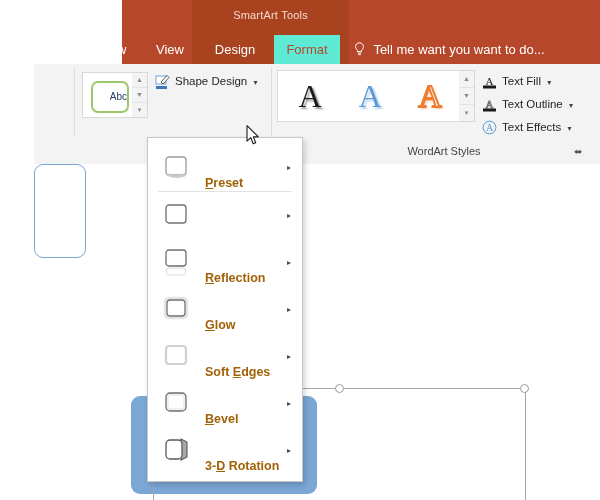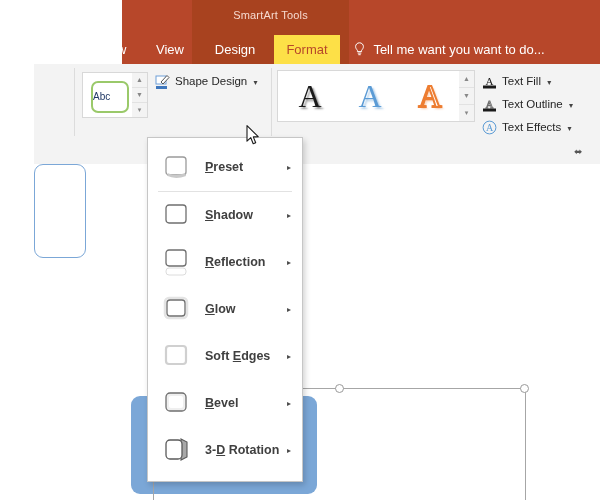--- a/index.html
+++ b/index.html
@@ -69,21 +69,21 @@
     position: absolute;
     top: 0;
     height: 29px;
     line-height: 29px;
     color: #ffffff;
     font-size: 13px;
     text-align: center;
     cursor: default;
   }
   .tab.active {
-    background: #fde047;
+    background: #5eead4;
     color: #b7472a;
   }
   #tab-review  { left: 40px;  width: 62px; }
   #tab-view    { left: 110px; width: 52px; }
   #tab-design  { left: 170px; width: 62px; }
   #tab-format  { left: 240px; width: 66px; }
 
   .tellme {
     position: absolute;
     left: 320px; top: 35px;
@@ -141,21 +141,21 @@
     border: 2px solid #9ac96a;
     border-radius: 7px;
     background: #ffffff;
   }
   .shape-thumb-label {
     position: absolute;
     left: 0; top: 0;
     width: 34px;
     height: 28px;
     line-height: 28px;
-    text-align: left;
+    text-align: right;
     font-size: 10px;
     color: #1f3864;
   }
   .gallery-scroll {
     position: absolute;
     left: 98px; top: 72px;
     width: 15px;
     height: 44px;
     border: 1px solid #d8d8d8;
     border-left: none;
@@ -330,25 +330,25 @@
     cursor: default;
   }
   .menu-item .mi-ico {
     position: absolute;
     left: 14px; top: 9px;
     width: 29px;
     height: 29px;
   }
   .menu-item .mi-label {
     position: absolute;
-    left: 57px; top: 0;
+    left: 57px; top: 16px;
     height: 47px;
     line-height: 47px;
     font-size: 12.5px;
-    color: #404040;
+    color: #a16207;
     font-weight: bold;
     white-space: nowrap;
   }
   .menu-item .mi-arrow {
     position: absolute;
     right: 11px; top: 0;
     height: 47px;
     line-height: 47px;
     font-size: 8px;
     color: #4a4a4a;
@@ -466,20 +466,21 @@
         <svg width="17" height="17" viewBox="0 0 17 17">
           <circle cx="8.5" cy="8.5" r="6.4" fill="none" stroke="#5b9bd5" stroke-width="1"></circle>
           <text x="8.5" y="12" font-size="10" font-family="Liberation Serif, serif" fill="#5b9bd5" text-anchor="middle">A</text>
         </svg>
       </span>
       <span>Text Effects</span>
       <span class="caret">▾</span>
     </div>
   </div>
 
+  <div class="group-label" id="grp-wordart">WordArt Styles</div>
   <div class="dialog-launcher">⬌</div>
 
   <div class="canvas">
 
     <div class="sa-shape" id="sa-blue"></div>
 
     <div id="sa-blue-outline"></div>
 
     <div class="sel-frame">
       <div class="handle" style="left:-5px;  top:-5px;"></div>
@@ -503,21 +504,20 @@
       <span class="mi-arrow">▸</span>
     </div>
     <div class="menu-divider"></div>
 
     <div class="menu-item">
       <span class="mi-ico">
         <svg width="29" height="29" viewBox="0 0 29 29">
           <rect x="4" y="4" width="20" height="18" rx="3" fill="#ffffff" stroke="#6f6f6f" stroke-width="1.3"></rect>
         </svg>
       </span>
-      <span class="mi-label"><u>S</u>hadow</span>
       <span class="mi-arrow">▸</span>
     </div>
 
     <div class="menu-item">
       <span class="mi-ico">
         <svg width="29" height="29" viewBox="0 0 29 29">
           <rect x="4" y="2" width="20" height="16" rx="3" fill="#ffffff" stroke="#6f6f6f" stroke-width="1.3"></rect>
           <rect x="4" y="20" width="20" height="7" rx="3" fill="#ffffff" stroke="#dcdcdc" stroke-width="1"></rect>
         </svg>
       </span>

